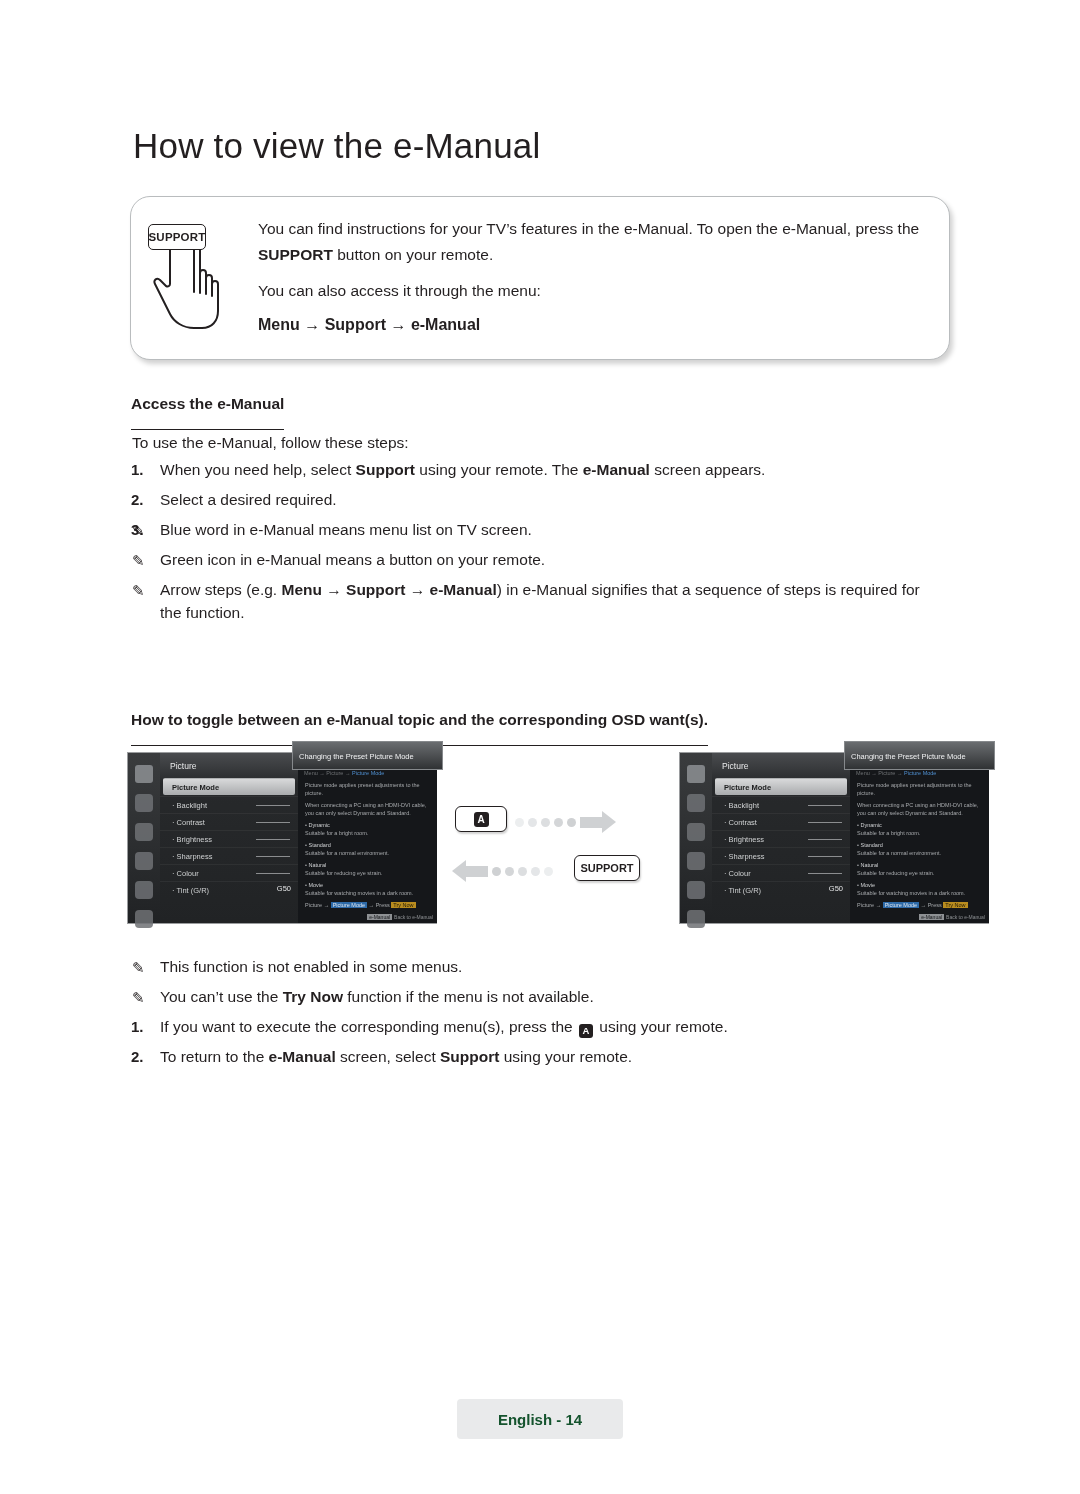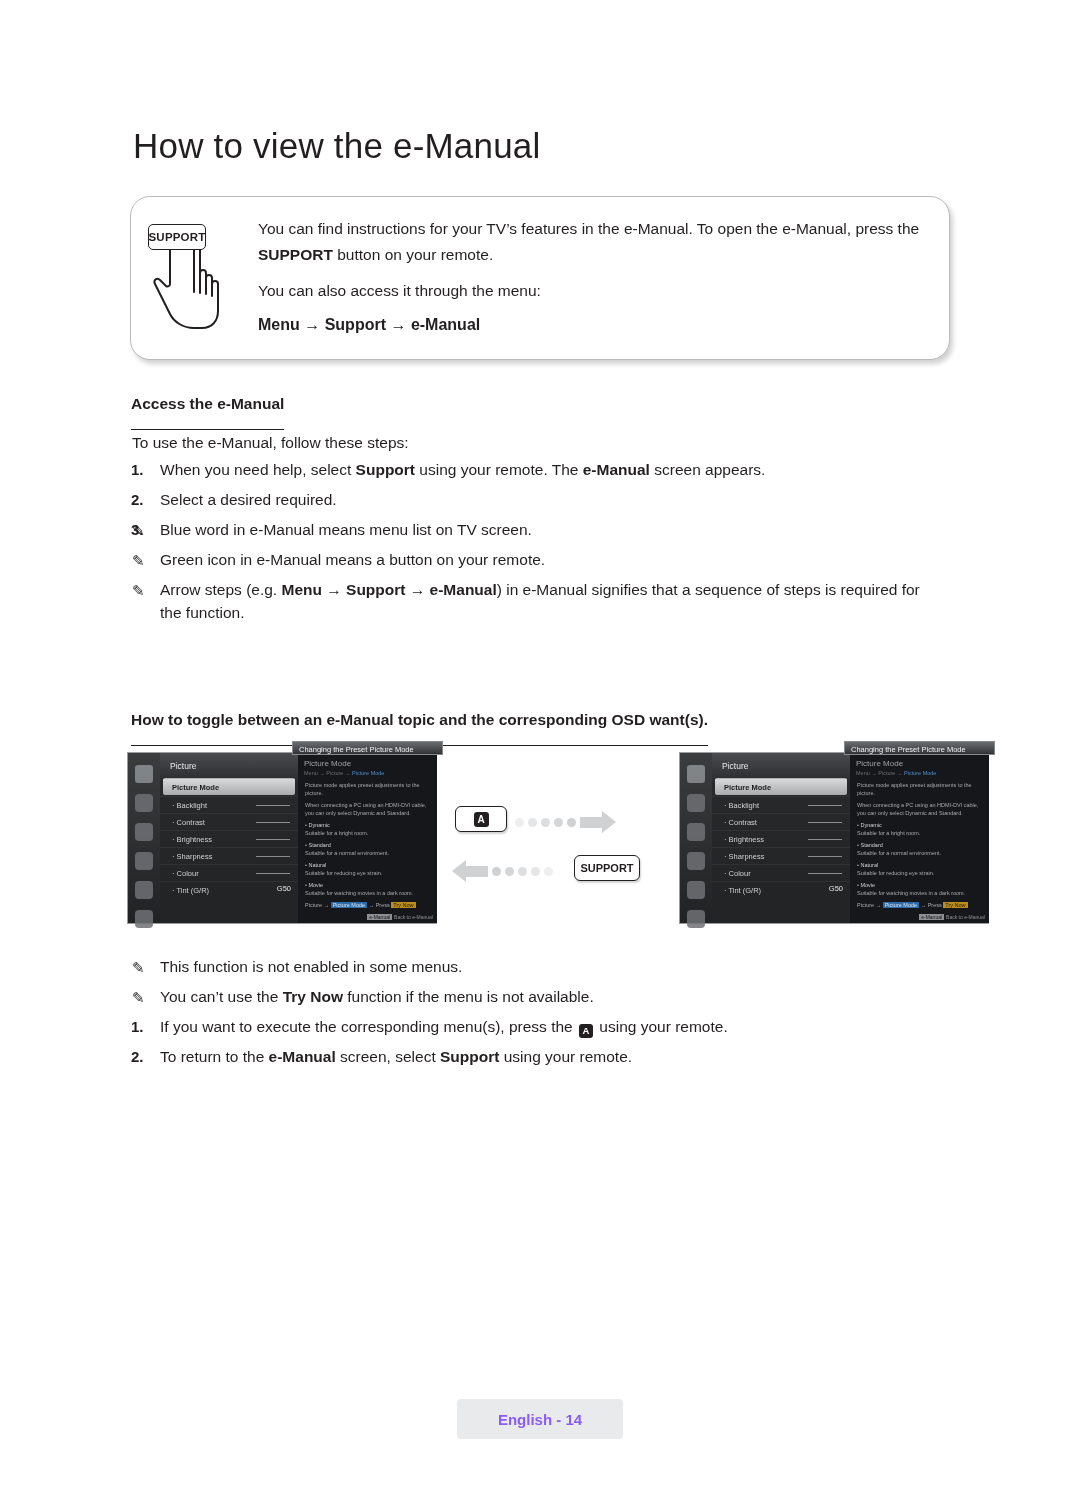--- a/index.html
+++ b/index.html
@@ -233,25 +233,25 @@
     top: 0;
     width: 139px;
     height: 100%;
     background: #15171a;
   }
   .em-header {
     position: absolute;
     left: -6px;
     top: -12px;
     width: 151px;
-    height: 14px;
+    height: 29px;
     background: linear-gradient(180deg,#6a6d70,#303234);
     color: #f0f1f2;
     font-size: 7.5px;
-    padding: 3px 0 0 6px;
+    padding: 10px 0 0 6px;
     box-sizing: border-box;
     border: 1px solid #86898c;
     white-space: nowrap;
   }
   .em-title {
     color: #9fa2a5;
     font-size: 8px;
     padding: 6px 0 0 6px;
   }
   .em-crumb {
@@ -384,21 +384,21 @@
     top: 1399px;
     width: 166px;
     height: 40px;
     background: #e9eaeb;
     border-radius: 4px;
     display: flex;
     align-items: center;
     justify-content: center;
     font-size: 15px;
     font-weight: bold;
-    color: #8b5cf6;
+    color: #14532d;
   }
 </style>
 </head>
 <body>
 
 <div class="page">
 
   <div class="page-title">How to view the e-Manual</div>
 
   <div class="callout"></div>

